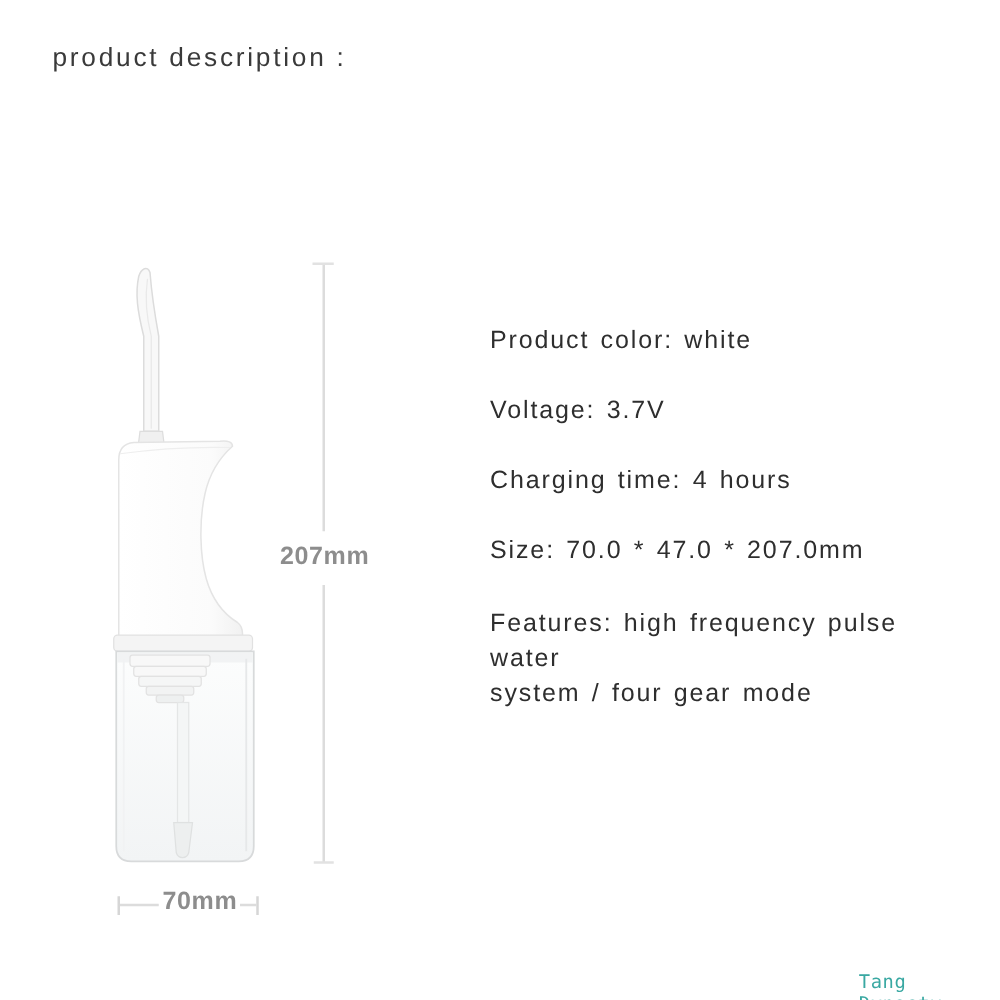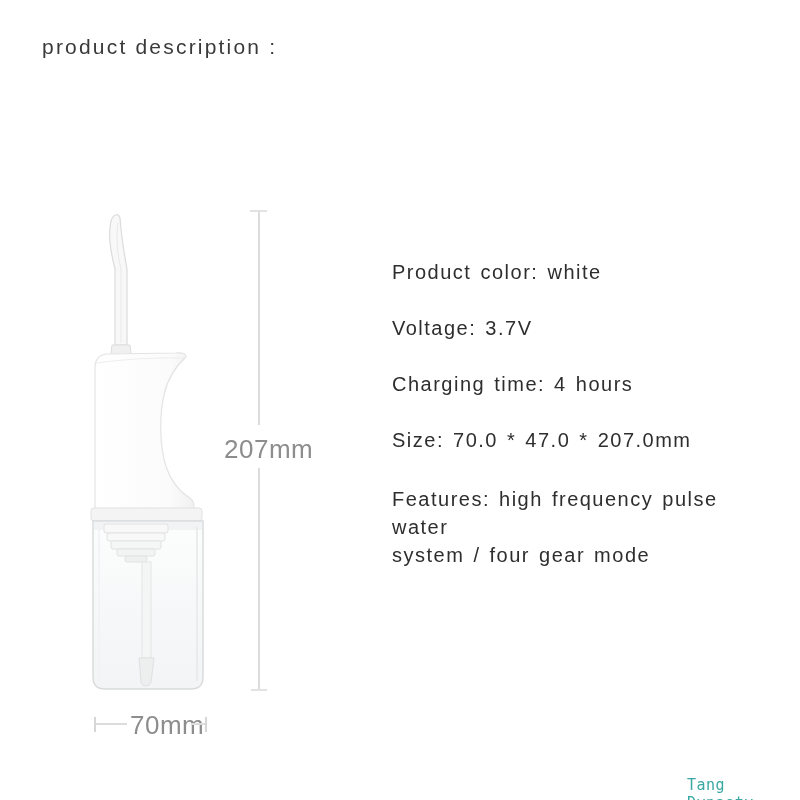--- a/index.html
+++ b/index.html
@@ -10,21 +10,21 @@
   .page-title{
     position:absolute;left:42px;top:35px;
     font-size:21px;letter-spacing:2.2px;color:#3a3a3a;font-weight:500;
   }
   
   .dim{position:absolute;background:#dcdcdc;}
   .tick-top{left:250px;top:210px;width:17px;height:2px;background:#e2e2e2;}
   .vline-upper{left:258px;top:212px;width:2px;height:213px;}
   .vline-lower{left:258px;top:468px;width:2px;height:222px;}
   .tick-bottom{left:251px;top:689px;width:16px;height:2px;background:#e2e2e2;}
-  .dim-label{position:absolute;color:#8d8d8d;font-size:26px;letter-spacing:0.5px;}
+  .dim-label{position:absolute;color:#8d8d8d;font-size:20px;letter-spacing:0.5px;font-weight:bold;}
   .height-label{left:224px;top:434px;}
   .width-label{left:130px;top:710px;}
   .h-tick-left{left:94px;top:717px;width:2px;height:15px;background:#d6d6d6;}
   .h-line-left{left:96px;top:723px;width:31px;height:2px;}
   .h-line-right{left:192px;top:723px;width:13px;height:2px;}
   .h-tick-right{left:205px;top:717px;width:2px;height:15px;background:#d6d6d6;}
   
   .photo{position:absolute;left:80px;top:205px;width:145px;height:495px;}
   
   .specs{position:absolute;left:392px;top:225px;width:390px;color:#2e2e2e;margin-top:36px;}

